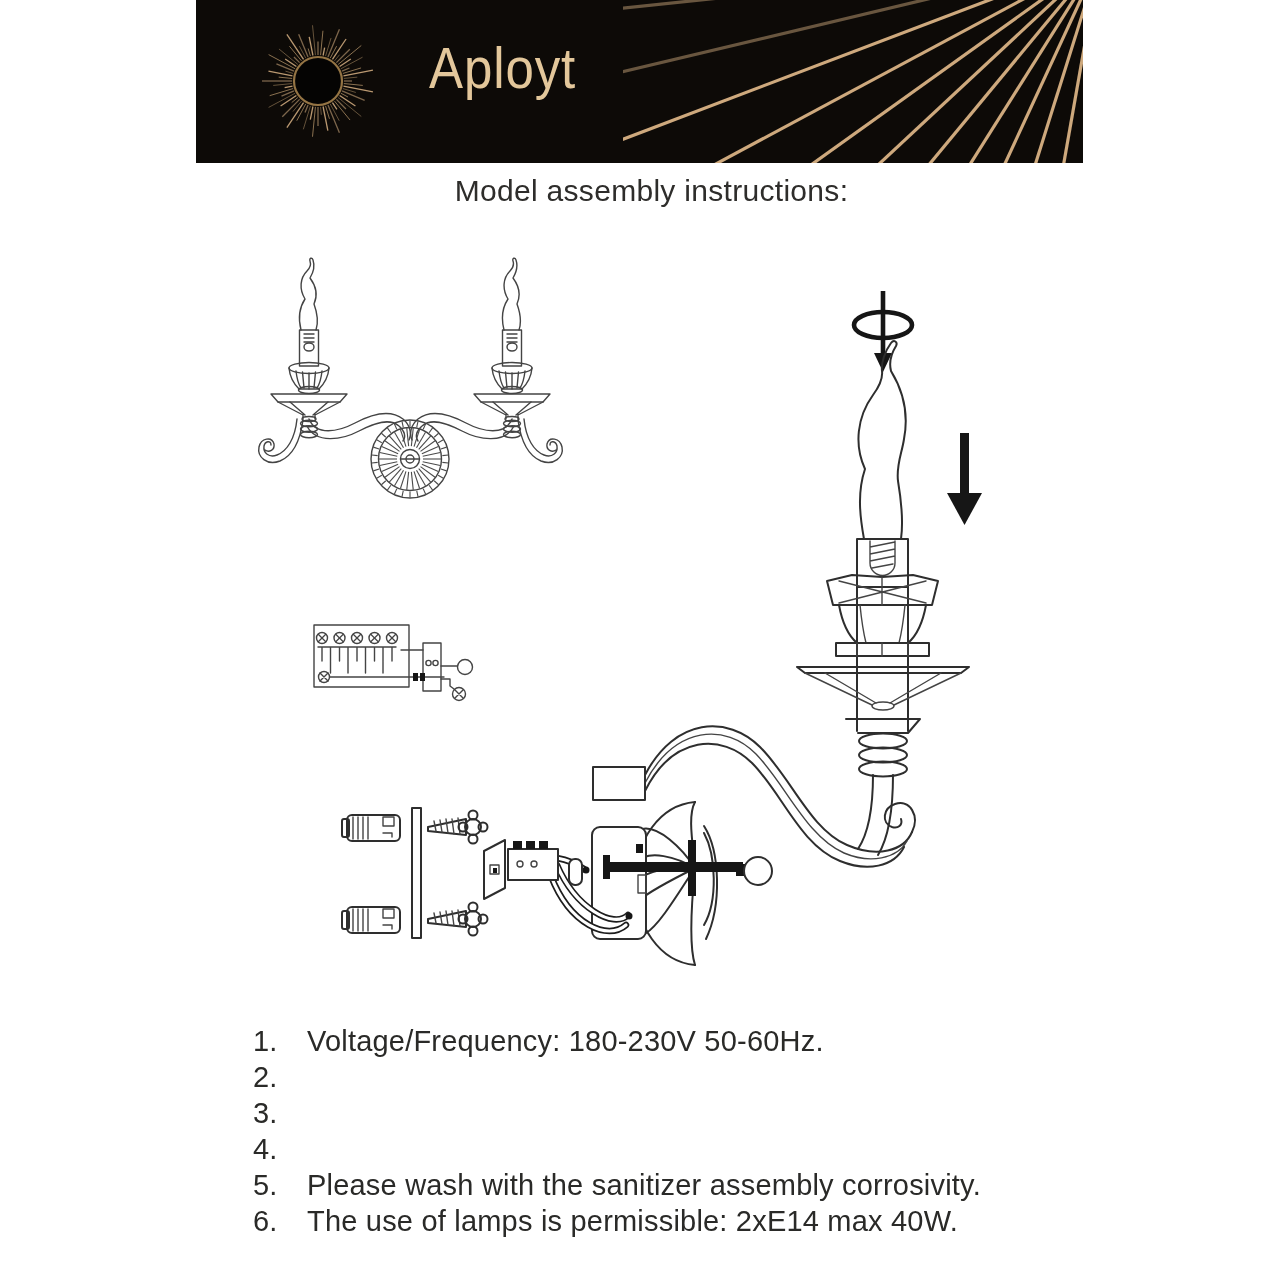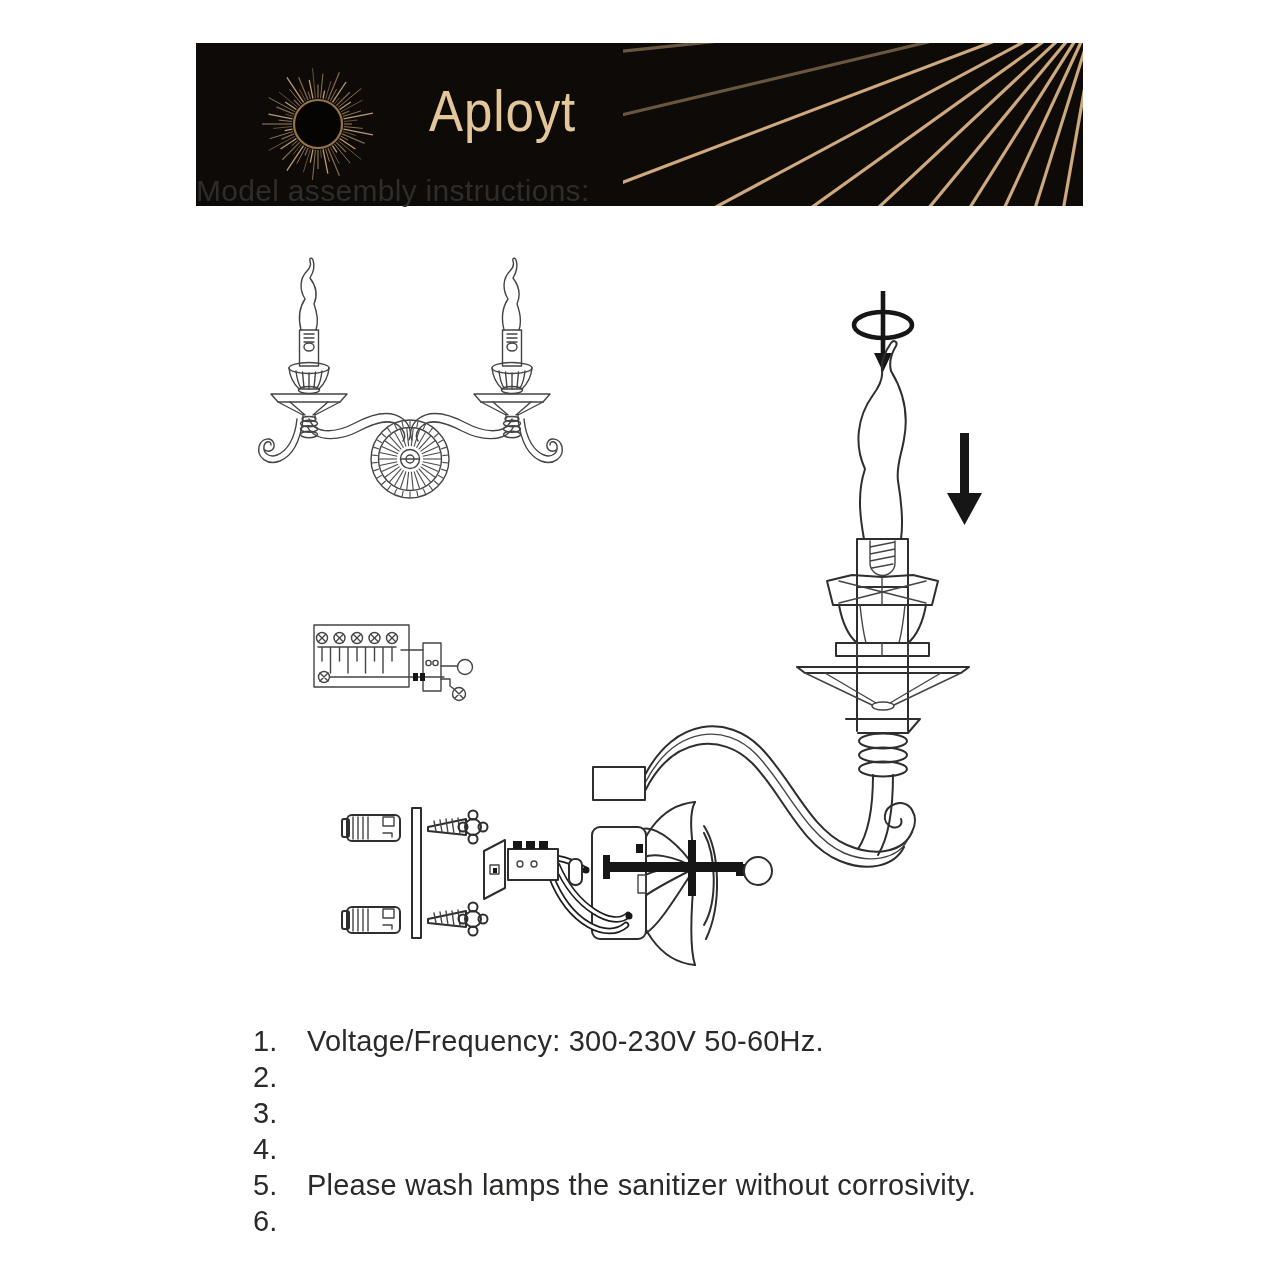--- a/index.html
+++ b/index.html
@@ -1,25 +1,25 @@
 <!DOCTYPE html>
 <html><head>
 <meta charset="utf-8">
 <style>
   html,body{margin:0;padding:0;}
   body{
     width:1280px;height:1280px;position:relative;background:#ffffff;
     font-family:"Liberation Sans",sans-serif;color:#2c2b29;overflow:hidden;
   }
-  .header{position:absolute;left:196px;top:0;width:887px;height:163px;background:#0d0a07;overflow:hidden;margin-top:43px;}
+  .header{position:absolute;left:196px;top:0;width:887px;height:163px;background:#0d0a07;overflow:hidden;}
   .logo-svg{position:absolute;left:52px;top:4px;}
   .wordmark{position:absolute;left:233px;top:34px;font-size:58px;font-weight:400;color:#e3c79b;
     letter-spacing:1px;transform:scaleX(.88);transform-origin:left top;white-space:nowrap;}
   .rays-svg{position:absolute;right:0;top:0;}
-  .title{position:absolute;left:196px;top:173px;width:887px;
+  .title{position:absolute;left:208px;top:173px;width:887px;text-align:center;
     font-size:30px;line-height:36px;color:#2e2d2b;letter-spacing:.3px;}
   .diag{position:absolute;}
   #sconce{left:250px;top:256px;}
   #terminal{left:306px;top:616px;}
   #assembly{left:330px;top:275px;}
   .list{position:absolute;left:253px;top:1023px;}
   .row{display:flex;align-items:center;height:36px;font-size:29px;color:#2a2a28;letter-spacing:.2px;}
   .num{width:54px;flex:0 0 54px;}
   svg{display:block;}
   .ln{fill:none;stroke:#444444;stroke-width:1.4;stroke-linecap:round;stroke-linejoin:round;}
@@ -365,31 +365,32 @@
     <path class="ln" d="M53,558 L62,558 L62,562"></path>
   </g>
   <use href="#anchor1" y="92"></use>
 
   <rect class="lnw" x="82" y="533" width="9" height="130"></rect>
 </svg>
 
 <div class="list">
   <div class="row">
     <span class="num">1.</span>
-    <span>Voltage/Frequency: 300-230V 50-60Hz.</span>
+    <span>Voltage/Frequency: 180-230V 50-60Hz.</span>
   </div>
   <div class="row">
     <span class="num">2.</span>
   </div>
   <div class="row">
     <span class="num">3.</span>
   </div>
   <div class="row">
     <span class="num">4.</span>
   </div>
   <div class="row">
     <span class="num">5.</span>
-    <span>Please wash lamps the sanitizer without corrosivity.</span>
+    <span>Please wash with the sanitizer assembly corrosivity.</span>
   </div>
   <div class="row">
     <span class="num">6.</span>
+    <span>The use of lamps is permissible: 2xE14 max 40W.</span>
   </div>
 </div>
 
 </body></html>

